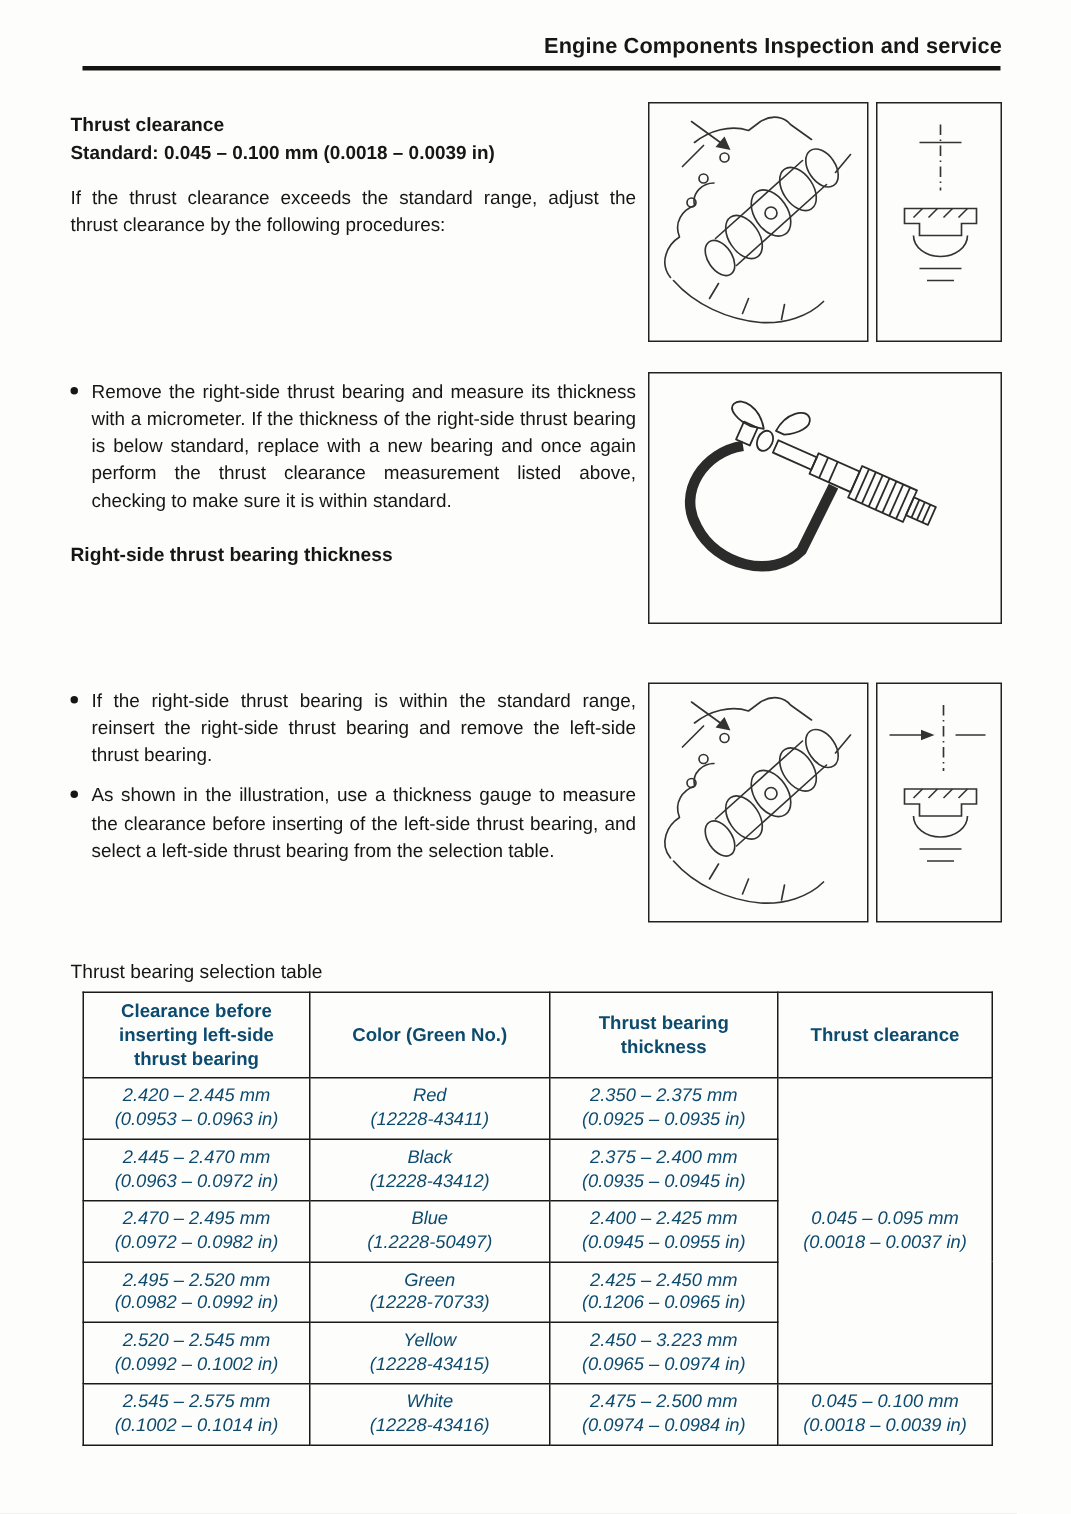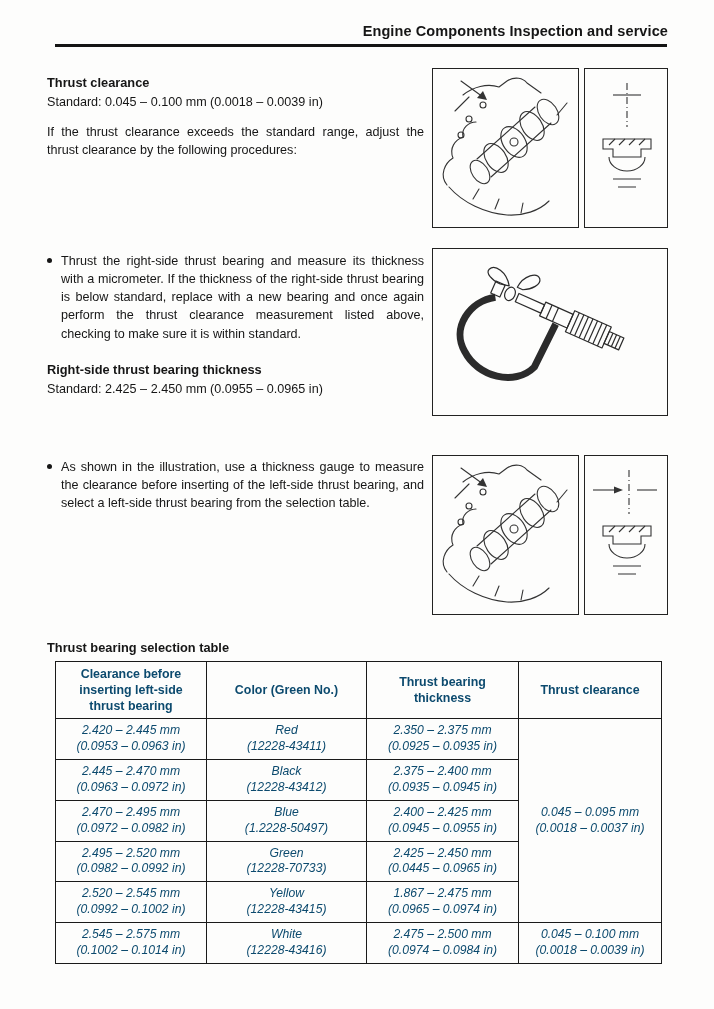--- a/index.html
+++ b/index.html
@@ -12,31 +12,31 @@
   
   .header-title {
     position:absolute; top:23px; right:46px;
     font-size:14.5px; font-weight:bold; letter-spacing:0.1px;text-align:right;
   }
   .header-rule {
     position:absolute; top:44px; left:55px; width:612px; height:2.5px; background:#141414;
   }
   
   .tblock { position:absolute; left:47px; width:377px; font-size:12.6px; line-height:1.44; text-align:justify; }
-  .b { font-weight:normal; }
+  .b { font-weight:bold; }
   .h-sub { font-weight:bold; font-size:12.8px; margin-bottom:1px; }
   .para { margin-top:11px; }
   .bullet { display:flex; gap:9px; margin-bottom:9px; }
   .bullet .dot { flex:none; width:5px; height:5px; border-radius:50%; background:#161616; margin-top:6px; }
   .bullet .btxt { flex:1; }
   
   .figbox { position:absolute; border:1.3px solid #222; background:#fdfdfc; }
   .figbox svg { display:block; }
   
-  .tbl-heading { position:absolute; left:47px; top:640px; font-size:12.8px; font-weight:bold; }
+  .tbl-heading { position:absolute; left:47px; top:640px; font-size:12.8px; font-weight:normal; }
   table.sel {
     position:absolute; left:55px; top:661px; border-collapse:collapse;
     font-size:12.2px; line-height:1.3; text-align:center; color:#0c4a6e;
     table-layout:fixed; width:606px;
   }
   table.sel th, table.sel td { border:1.4px solid #1a1a1a; padding:4px 3px; vertical-align:middle; }
   table.sel th { font-weight:bold; font-size:12.4px; white-space:pre-line; height:56px; }
   table.sel td { height:36px;font-style:italic; }
   col.c1 { width:151px; } col.c2 { width:160px; } col.c3 { width:152px; } col.c4 { width:143px; }
 </style>
@@ -89,24 +89,23 @@
         <line x1="44" y1="76" x2="50" y2="70"></line>
         <line x1="54" y1="76" x2="60" y2="70"></line>
         <path d="M28 110 h28 M33 118 h18"></path>
       </g>
     </svg>
   </div>
 
   <div class="tblock" style="top:252px;">
     <div class="bullet">
       <span class="dot"></span>
-      <span class="btxt">Thrust the right-side thrust bearing and measure its thickness with a micrometer. If the thickness of the right-side thrust bearing is below standard, replace with a new bearing and once again perform the thrust clearance measurement listed above, checking to make sure it is within standard.</span>
+      <span class="btxt">Remove the right-side thrust bearing and measure its thickness with a micrometer. If the thickness of the right-side thrust bearing is below standard, replace with a new bearing and once again perform the thrust clearance measurement listed above, checking to make sure it is within standard.</span>
     </div>
     <div class="h-sub" style="margin-top:18px;">Right-side thrust bearing thickness</div>
-    <div class="b">Standard: 2.425 – 2.450 mm (0.0955 – 0.0965 in)</div>
   </div>
 
   <div class="figbox" style="left:432px; top:248px; width:236px; height:168px;">
     <svg width="233" height="165" viewBox="0 0 233 165">
       <g stroke="#2b2b2b" fill="none" stroke-width="1.2" stroke-linejoin="round">
         <g transform="rotate(24 104 58)">
           <path d="M62 66 C 40 80, 34 112, 56 128 C 78 146, 116 140, 126 114 L 128 66" stroke-width="7"></path>
           <rect x="56" y="51" width="10" height="13"></rect>
           <path d="M70 50 c-8 -12 -22 -14 -25 -7 c-2 5 7 9 16 9 z"></path>
           <path d="M78 48 c1 -14 12 -22 17 -17 c4 5 -3 13 -11 17 z"></path>
@@ -128,20 +127,24 @@
           <line x1="188" y1="51" x2="188" y2="64"></line>
           <line x1="192" y1="51" x2="192" y2="64"></line>
         </g>
       </g>
     </svg>
   </div>
 
   <div class="tblock" style="top:458px;">
     <div class="bullet">
       <span class="dot"></span>
+      <span class="btxt">If the right-side thrust bearing is within the standard range, reinsert the right-side thrust bearing and remove the left-side thrust bearing.</span>
+    </div>
+    <div class="bullet">
+      <span class="dot"></span>
       <span class="btxt">As shown in the illustration, use a thickness gauge to measure the clearance before inserting of the left-side thrust bearing, and select a left-side thrust bearing from the selection table.</span>
     </div>
   </div>
 
   <div class="figbox" style="left:432px; top:455px; width:147px; height:160px;">
     <svg width="144" height="157" viewBox="0 0 144 157">
       <g stroke="#333" fill="none" stroke-width="1.1" stroke-linecap="round" stroke-linejoin="round">
         <path d="M30 26 c10 -8 24 -12 36 -8 l8 -6 c8 -5 16 -3 20 2 l14 10"></path>
         <path d="M22 42 l14 -14 M134 34 l-10 12"></path>
         <ellipse cx="47" cy="103" rx="8" ry="13" transform="rotate(-34 47 103)"></ellipse>
@@ -251,34 +254,34 @@
         <td>
           <div>2.495 – 2.520 mm</div>
           <div>(0.0982 – 0.0992 in)</div>
         </td>
         <td>
           <div>Green</div>
           <div>(12228-70733)</div>
         </td>
         <td>
           <div>2.425 – 2.450 mm</div>
-          <div>(0.0445 – 0.0965 in)</div>
+          <div>(0.1206 – 0.0965 in)</div>
         </td>
       </tr>
       <tr>
         <td>
           <div>2.520 – 2.545 mm</div>
           <div>(0.0992 – 0.1002 in)</div>
         </td>
         <td>
           <div>Yellow</div>
           <div>(12228-43415)</div>
         </td>
         <td>
-          <div>1.867 – 2.475 mm</div>
+          <div>2.450 – 3.223 mm</div>
           <div>(0.0965 – 0.0974 in)</div>
         </td>
       </tr>
       <tr>
         <td>
           <div>2.545 – 2.575 mm</div>
           <div>(0.1002 – 0.1014 in)</div>
         </td>
         <td>
           <div>White</div>

